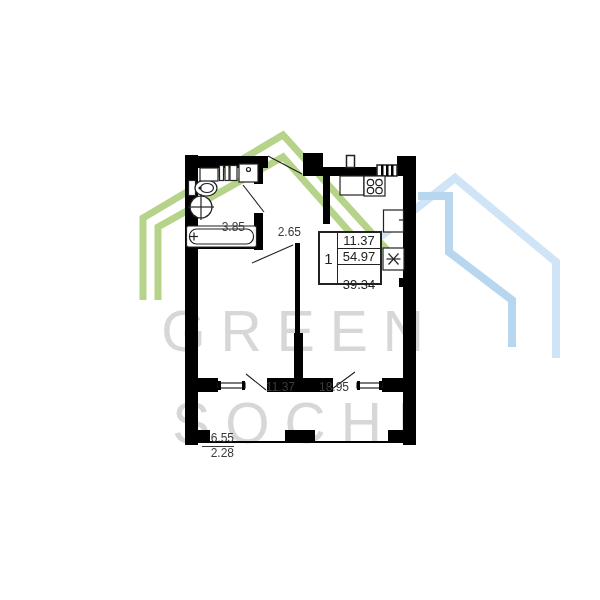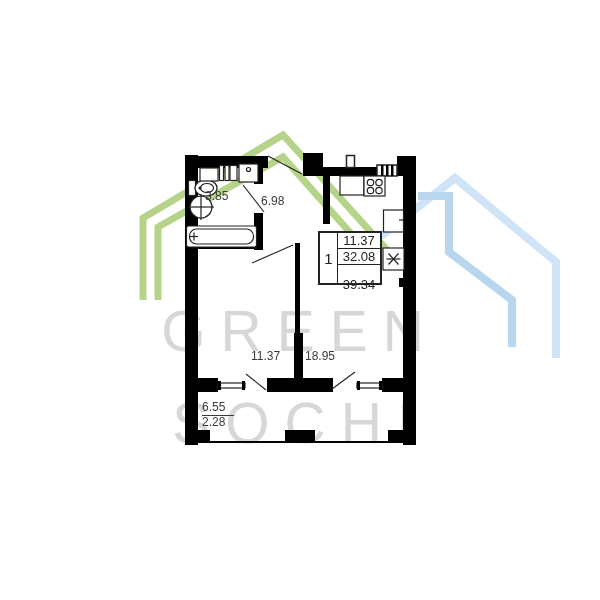--- a/index.html
+++ b/index.html
@@ -9,21 +9,21 @@
   }
   html,body{margin:0;padding:0;background:#fff;}
   #stage{position:relative;width:600px;height:600px;background:#fff;overflow:hidden;
          font-family:"Liberation Sans", sans-serif;}
   #stage svg{position:absolute;left:0;top:0;}
   .wm-line{position:absolute;left:140px;width:320px;text-align:center;
            color:var(--watermark-text);font-size:57px;font-weight:400;
            letter-spacing:15px;line-height:1;white-space:nowrap;z-index:2;}
   #wm-1{top:303px;} #wm-2{top:395px;}
   .lbl{position:absolute;color:var(--label);font-size:12px;line-height:1.1;
-       text-align:left;z-index:4;}
+       text-align:right;z-index:4;margin-top:31px;}
   .wall{fill:var(--wall);stroke:none;}
   .fx{fill:#ffffff;stroke:var(--line);stroke-width:1.2;}
   .fxl{fill:none;stroke:var(--line);stroke-width:1.2;}
   .door{fill:none;stroke:var(--line);stroke-width:1.1;}
   .hg{fill:none;stroke:var(--house-green);stroke-width:7;}
   .hb{fill:none;stroke:var(--house-blue);stroke-width:8;}
   .hbi{fill:none;stroke:var(--house-blue-inner);stroke-width:8;}
   .balc-top{border-bottom:1px solid var(--label);padding-bottom:1px;}
   #info-table{position:absolute;left:318px;top:231px;width:64px;height:54px;
       background:#fff;border:2px solid var(--line);box-sizing:border-box;
@@ -152,27 +152,27 @@
         <line class="fxl" x1="388.5" y1="253.5" x2="398.5" y2="264.5"></line>
         <line class="fxl" x1="398.5" y1="253.5" x2="388.5" y2="264.5"></line>
       </g>
     </g>
   </svg>
 
   <div id="info-table">
     <div id="info-left">1</div>
     <div id="info-right">
       <div class="info-cell">11.37</div>
-      <div class="info-cell">32.08</div>
+      <div class="info-cell">54.97</div>
       <div class="info-cell">39.34</div>
     </div>
   </div>
 
   <div class="lbl" style="left:205px;top:190px;width:40px;">3.85</div>
-  <div class="lbl" style="left:261px;top:195px;width:40px;">6.98</div>
+  <div class="lbl" style="left:261px;top:195px;width:40px;">2.65</div>
   <div class="lbl" style="left:251px;top:350px;width:44px;">11.37</div>
   <div class="lbl" style="left:305px;top:350px;width:44px;">18.95</div>
   <div class="lbl" style="left:202px;top:401px;width:32px;">
     <div class="balc-top">6.55</div>
     <div>2.28</div>
   </div>
 
 </div>
 
 </body></html>

